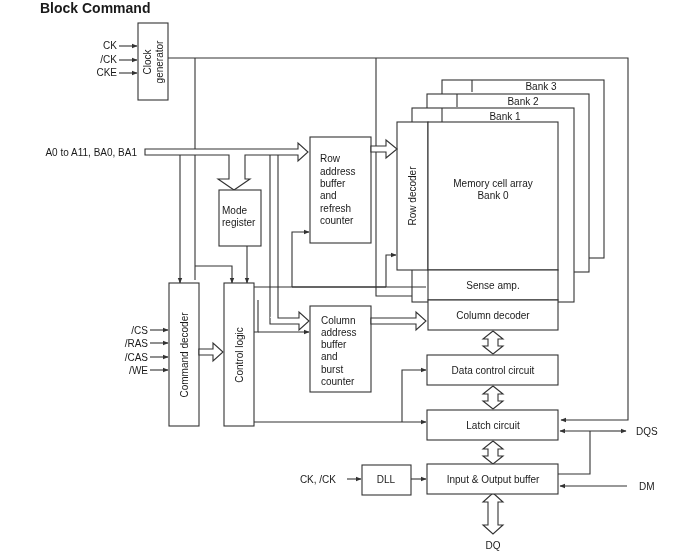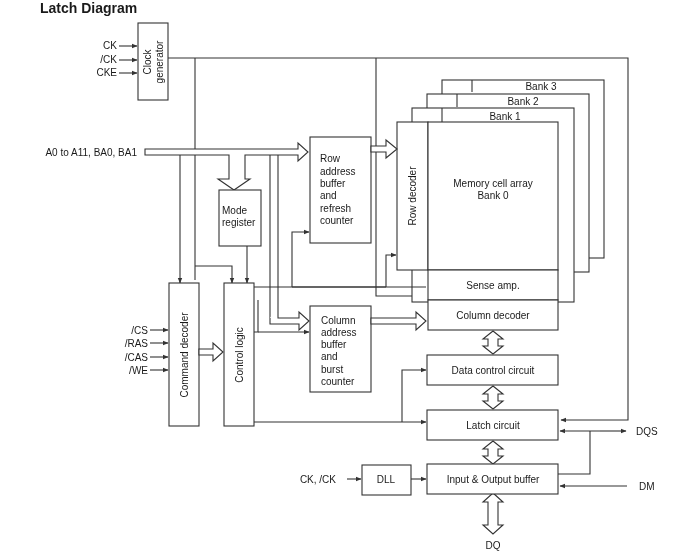--- a/index.html
+++ b/index.html
@@ -7,21 +7,21 @@
   #title { position: absolute; left: 40px; top: 0px; font-size: 14px; font-weight: bold; color: #1a1a1a; }
   svg { position: absolute; left: 0; top: 0; }
   svg text { font-family: "Liberation Sans", sans-serif; font-size: 10px; fill: #1a1a1a; }
   .box { fill: #ffffff; stroke: #333333; stroke-width: 1.1; }
   .wire { fill: none; stroke: #333333; stroke-width: 1.1; }
   .bus { fill: #ffffff; stroke: #333333; stroke-width: 1.1; }
 </style>
 </head>
 <body>
 
-<div id="title">Latch Diagram</div>
+<div id="title">Block Command</div>
 
 <svg width="688" height="559" viewBox="0 0 688 559">
   <defs>
     <marker id="ah" markerWidth="6" markerHeight="6" refX="5" refY="3" orient="auto" markerUnits="userSpaceOnUse">
       <path d="M0,0.8 L5.5,3 L0,5.2 Z" fill="#333"></path>
     </marker>
   </defs>
 
   <g>
     <rect class="box" x="138" y="23" width="30" height="77"></rect>

